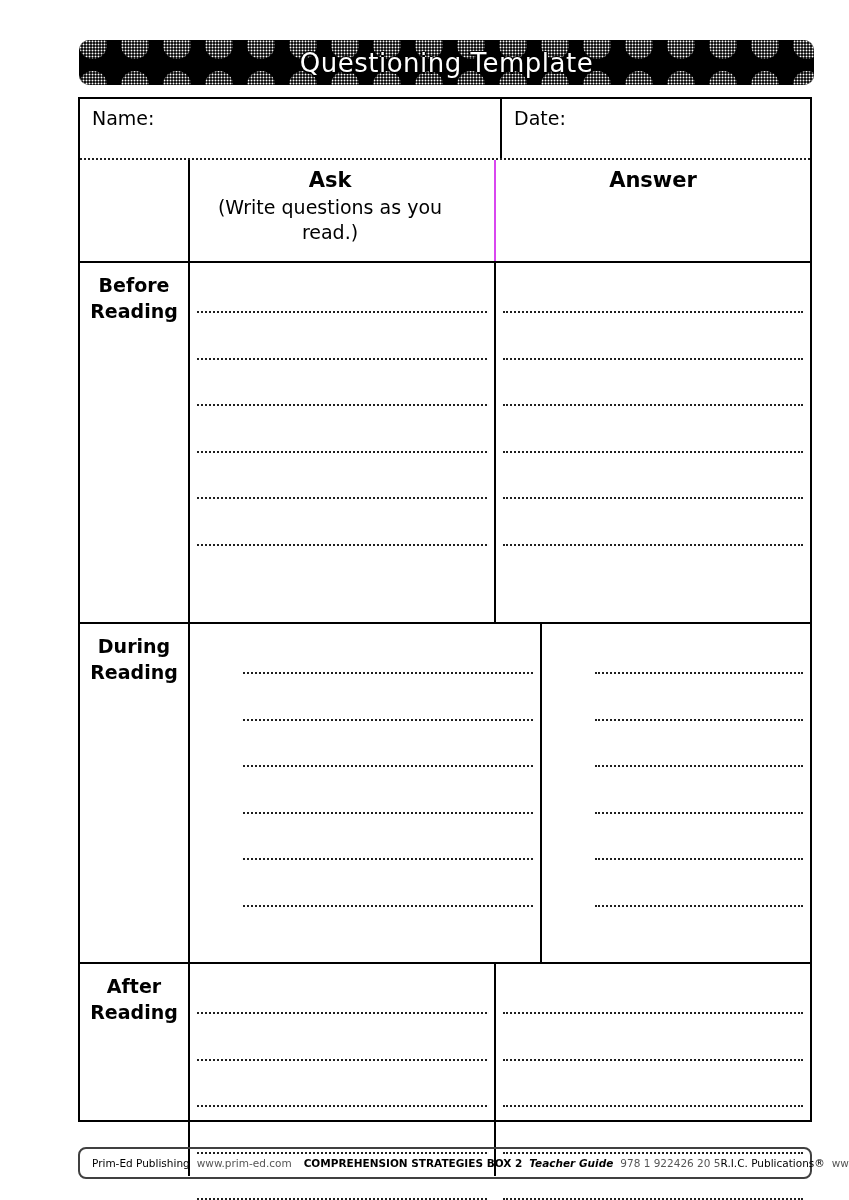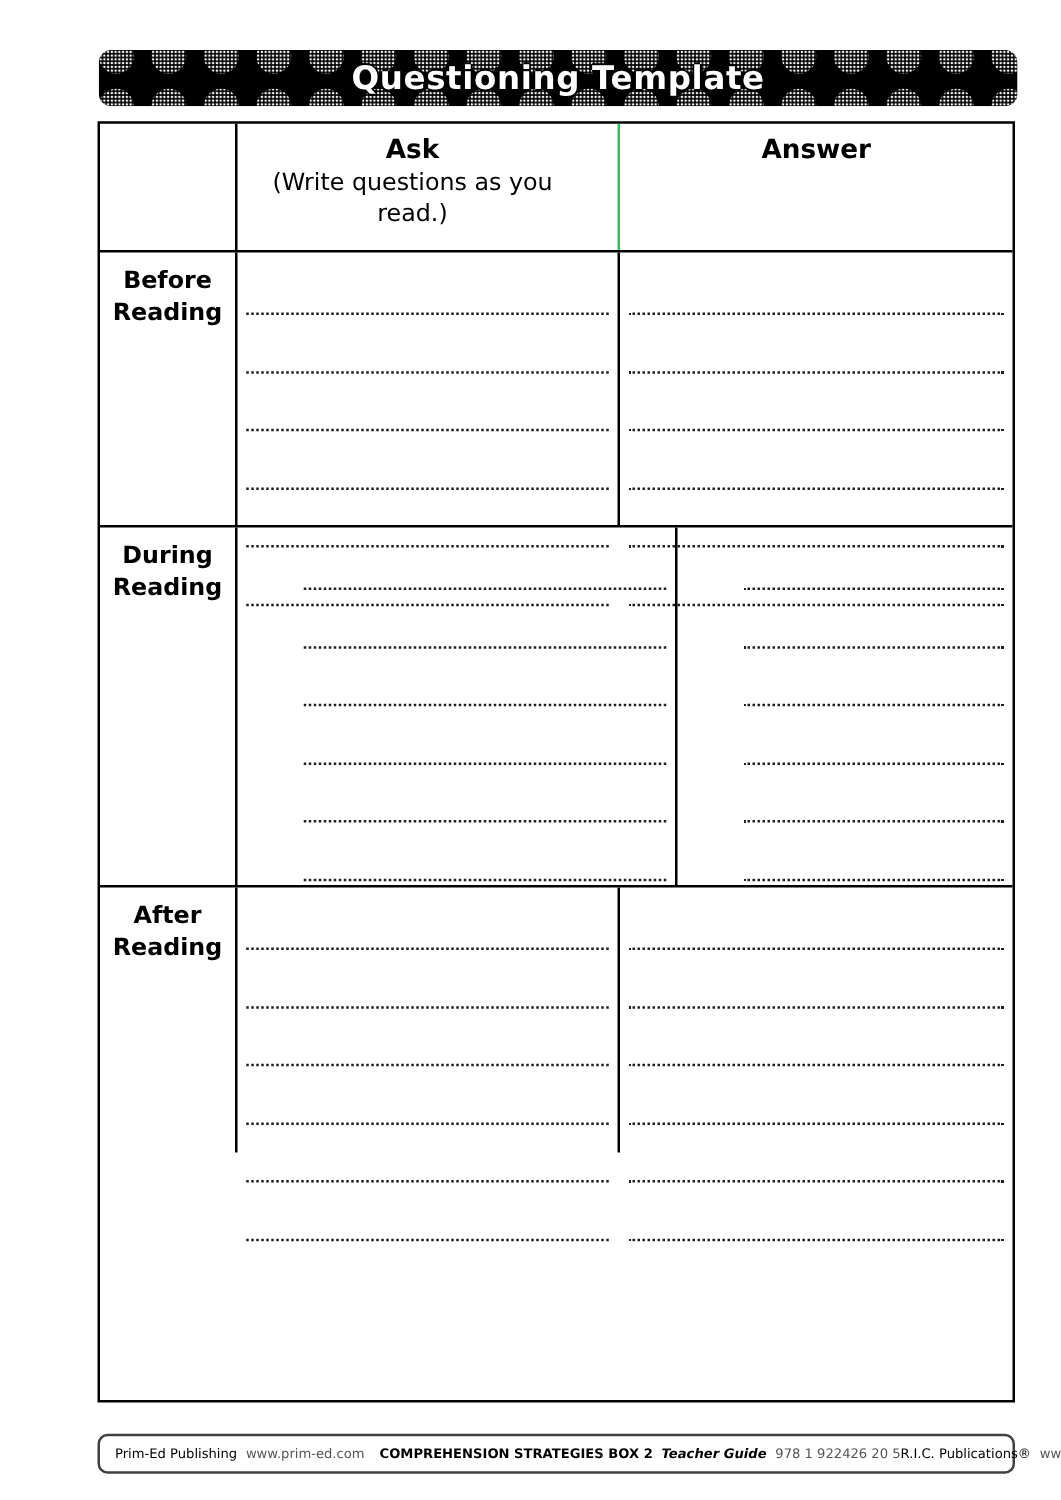--- a/index.html
+++ b/index.html
@@ -19,21 +19,21 @@
     left: 79px; top: 40px;
     width: 735px; height: 45px;
   }
   .banner svg { display: block; }
   .banner-title {
     position: absolute;
     left: 0; top: 0; width: 100%; height: 100%;
     display: flex; align-items: center; justify-content: center;
     color: #ffffff;
     font-size: 26px;
-    font-weight: bold;
+    font-weight: normal;
     letter-spacing: 0.5px;
     text-shadow: 0 0 3px #000, 1.5px 0 0 #000, -1.5px 0 0 #000, 0 1.5px 0 #000, 0 -1.5px 0 #000;
     white-space: nowrap;
     border-radius: 15px;
   }
 
   
   .sheet {
     position: absolute;
     left: 78px; top: 97px;
@@ -72,31 +72,31 @@
     border-right: 2px solid #000;
     box-sizing: border-box;
   }
   .hcell {
     box-sizing: border-box;
     text-align: center;
     padding-top: 7px;
     line-height: 1.32;
     font-size: 19px;
   }
-  .hcell-ask { flex: 0 0 306px; border-right: 2px solid #22c55e; padding-left: 18px; padding-right: 42px; }
+  .hcell-ask { flex: 0 0 306px; border-right: 2px solid #d946ef; padding-left: 18px; padding-right: 42px; }
   .hcell-answer { flex: 1 1 auto; padding-left: 26px; padding-right: 26px; }
   .hcell .htitle { font-weight: bold; font-size: 21px; display: block; }
 
   .section {
     display: flex;
     border-bottom: 2px solid #000;
     box-sizing: border-box;
   }
-  .section.s0 { height: 220px; }
-  .section.s1 { height: 288px; gap: 46px; }
+  .section.s0 { height: 361px; }
+  .section.s1 { height: 340px; gap: 46px; }
   .section.s2 { height: 212px; border-bottom: none; }
   .label-cell {
     flex: 0 0 110px;
     border-right: 2px solid #000;
     box-sizing: border-box;
     text-align: center;
     padding-top: 10px;
     font-weight: bold;
     font-size: 19px;
     line-height: 1.35;
@@ -187,20 +187,28 @@
           <circle cx="686" cy="45" r="14" fill="url(#ht)"></circle>
           <circle cx="728" cy="5" r="14" fill="url(#ht)"></circle>
           <circle cx="728" cy="45" r="14" fill="url(#ht)"></circle>
         </g>
     </svg>
     <div class="banner-title">Questioning Template</div>
   </div>
 
   <div class="sheet">
 
+    <div class="row-namedate">
+      <div class="cell-name">
+        <span>Name:</span>
+      </div>
+      <div class="cell-date">
+        <span>Date:</span>
+      </div>
+    </div>
 
     <div class="row-header">
       <div class="hcell-blank"></div>
       <div class="hcell hcell-ask">
         <span class="htitle">Ask</span>
         <span>(Write questions as you read.)</span>
       </div>
       <div class="hcell hcell-answer">
         <span class="htitle">Answer</span>
       </div>

